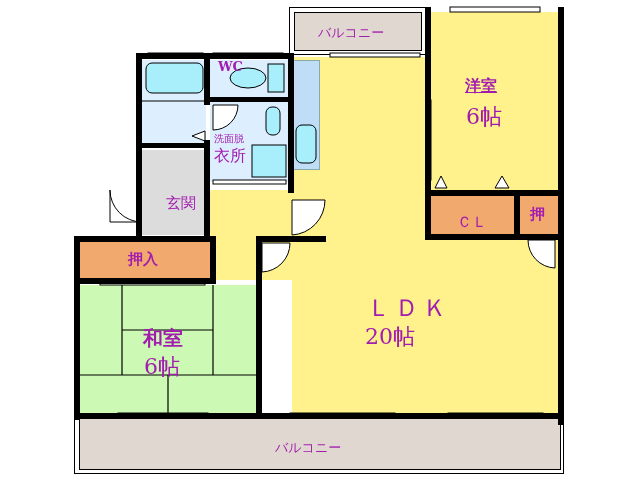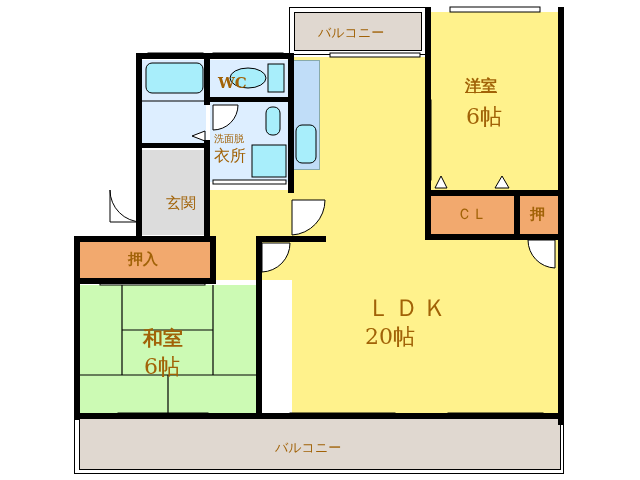--- a/index.html
+++ b/index.html
@@ -1,19 +1,19 @@
 <!DOCTYPE html>
 <html><head>
 <meta charset="utf-8">
 <style>
   html,body{margin:0;padding:0;background:#fff;}
   body{width:640px;height:480px;position:relative;overflow:hidden;font-family:"DejaVu Serif",serif;}
   .abs{position:absolute;box-sizing:border-box;}
   .wall{position:absolute;background:#000;}
-  .lbl{position:absolute;color:#a16207;white-space:nowrap;line-height:1;}
+  .lbl{position:absolute;color:#a21caf;white-space:nowrap;line-height:1;}
   svg{position:absolute;left:0;top:0;}
 </style>
 </head>
 <body>
 
 <div class="abs" style="left:289px;top:7px;width:138px;height:48px;border:1px solid #000;background:#fff;">
   <div class="abs" style="left:4px;top:4px;width:128px;height:39px;background:#E0D8D0;border:1px solid #000;"></div>
   <div class="lbl" style="left:28px;top:18px;font-size:13px;font-family:'DejaVu Sans',sans-serif;">バルコニー</div>
 </div>
 <div class="abs" style="left:74px;top:418px;width:490px;height:56px;border:1px solid #000;background:#fff;">
@@ -103,18 +103,18 @@
 <div class="wall" style="left:256px;top:236px;width:70px;height:6px;"></div>
 <div class="wall" style="left:74px;top:413px;width:490px;height:6px;"></div>
 
 <div class="lbl" style="left:465px;top:78px;font-size:16px;font-weight:bold;text-decoration:underline;">洋室</div>
 <div class="lbl" style="left:466px;top:106px;font-size:22px;">6帖</div>
 <div class="lbl" style="left:367px;top:296px;font-size:24px;letter-spacing:4px;">ＬＤＫ</div>
 <div class="lbl" style="left:365px;top:326px;font-size:22px;">20帖</div>
 <div class="lbl" style="left:143px;top:328px;font-size:20px;font-weight:bold;">和室</div>
 <div class="lbl" style="left:144px;top:356px;font-size:22px;">6帖</div>
 <div class="lbl" style="left:166px;top:196px;font-size:15px;">玄関</div>
-<div class="lbl" style="left:457px;top:207px;font-size:15px;">ＣＬ</div>
+<div class="lbl" style="left:457px;top:215px;font-size:15px;">ＣＬ</div>
 <div class="lbl" style="left:530px;top:207px;font-size:15px;font-weight:bold;">押</div>
 <div class="lbl" style="left:128px;top:252px;font-size:15px;font-weight:bold;">押入</div>
 <div class="lbl" style="left:214px;top:134px;font-size:10px;font-family:'DejaVu Sans',sans-serif;">洗面脱</div>
 <div class="lbl" style="left:214px;top:148px;font-size:16px;font-family:'DejaVu Sans',sans-serif;">衣所</div>
-<div class="lbl" style="left:218px;top:76px;font-size:15px;font-weight:bold;">WC</div>
+<div class="lbl" style="left:218px;top:60px;font-size:13px;font-weight:bold;">WC</div>
 
 </body></html>

